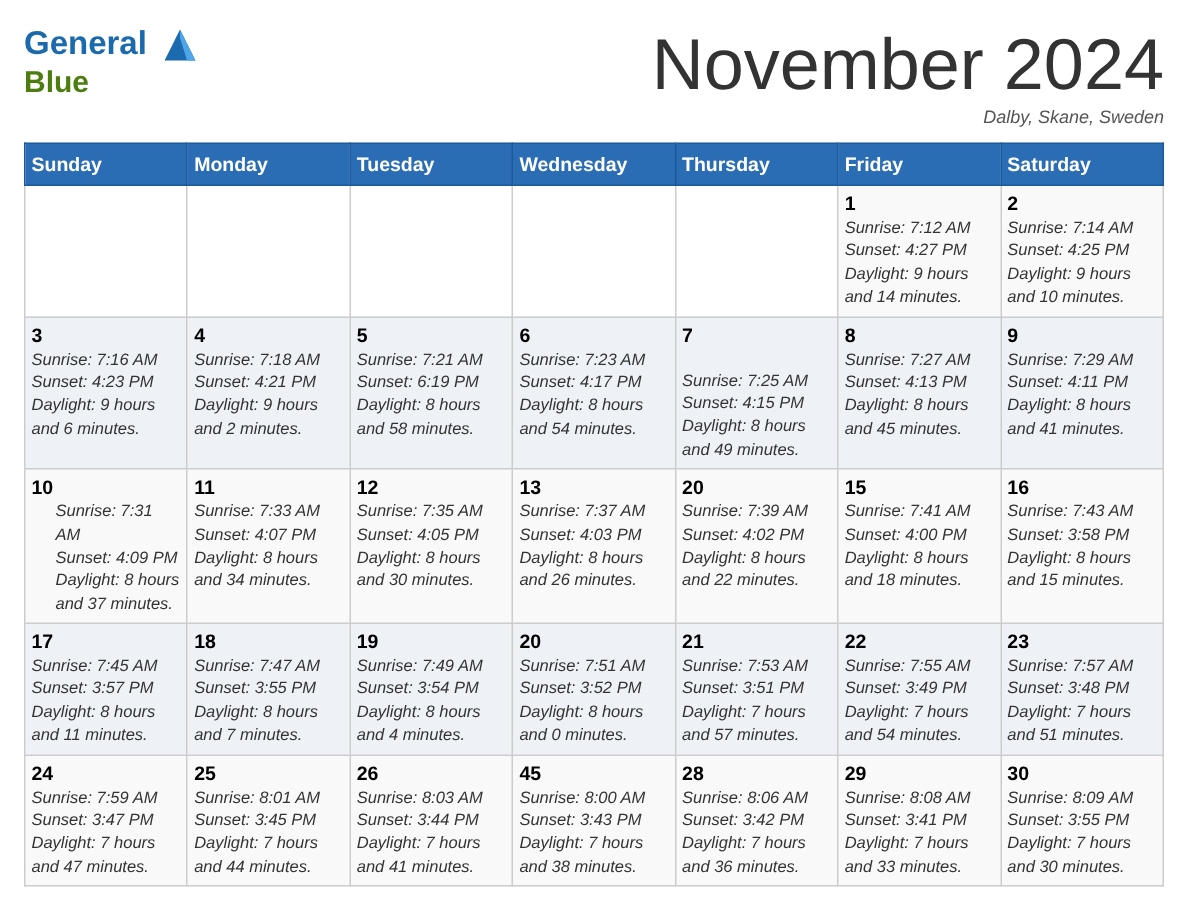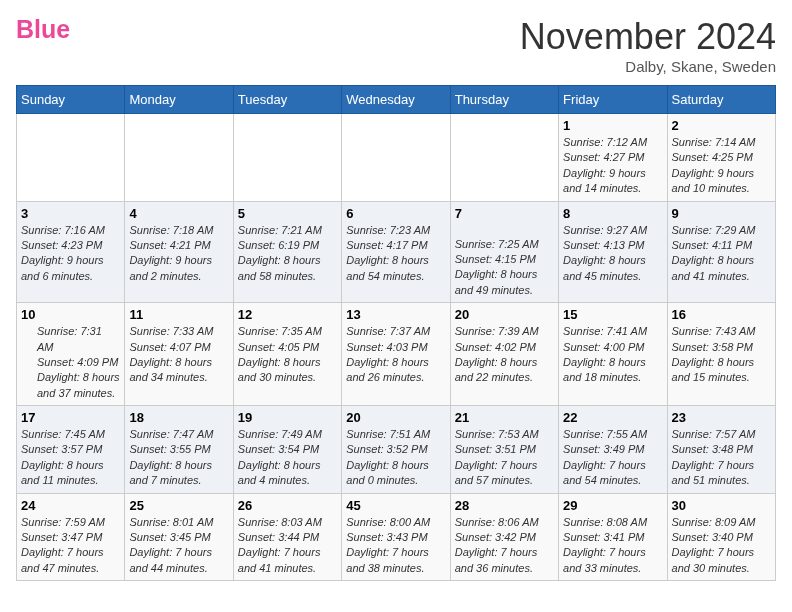--- a/index.html
+++ b/index.html
@@ -29,40 +29,41 @@
     .logo-text span { color: #1a6aad; }
     .logo-icon {
       width: 28px;
       height: 28px;
       margin-left: 2px;
     }
     .title-area {
       text-align: right;
     }
     .month-title {
-      font-size: 36px;
+      font-size: 48px;
       color: #333;
       font-weight: normal;
     }
     .location {
-      font-size: 15px;
+      font-size: 12px;
       color: #555;
+      font-style: italic;
     }
     table {
       width: 100%;
       border-collapse: collapse;
       font-size: 11px;
     }
     thead th {
       background: #2a6db5;
       color: #fff;
       padding: 6px 4px;
       text-align: left;
       font-size: 13px;
-      font-weight: normal;
+      font-weight: bold;
       border: 1px solid #1a5a9a;
     }
     tbody td {
       border: 1px solid #ccc;
       vertical-align: top;
       padding: 4px;
       width: 14.28%;
       height: 80px;
     }
     tbody tr:nth-child(odd) td {
@@ -86,21 +87,30 @@
     .empty-cell {
       background: #fff !important;
     }
   </style>
 </head>
 <body>
 
 <div class="header-area">
   <div class="logo">
     <div>
-      <div class="logo-text" style="color:#ec4899;font-size:25px;">Blue</div>
+      <div style="display:flex;align-items:center;">
+        <div class="logo-text">
+          <span>General</span>
+          <svg class="logo-icon" viewBox="0 0 30 30" xmlns="http://www.w3.org/2000/svg" style="display:inline-block;vertical-align:middle;">
+            <polygon points="4,26 15,4 26,26" fill="#1a6aad"></polygon>
+            <polygon points="15,4 26,26 20,26 15,10" fill="#4da6e8"></polygon>
+          </svg>
+        </div>
+      </div>
+      <div class="logo-text" style="color:#4d7c0f;font-size:20px;">Blue</div>
     </div>
   </div>
   <div class="title-area">
     <div class="month-title">November 2024</div>
     <div class="location">Dalby, Skane, Sweden</div>
   </div>
 </div>
 
 <table>
   <thead>
@@ -160,21 +170,21 @@
 Daylight: 8 hours and 54 minutes.</div>
         </td>
         <td>
           <span class="day-num">7</span>
           <div class="day-info" style="white-space: pre-line; margin-top: 16px;">Sunrise: 7:25 AM
 Sunset: 4:15 PM
 Daylight: 8 hours and 49 minutes.</div>
         </td>
         <td>
           <span class="day-num">8</span>
-          <div class="day-info" style="white-space: pre-line;">Sunrise: 9:27 AM
+          <div class="day-info" style="white-space: pre-line;">Sunrise: 7:27 AM
 Sunset: 4:13 PM
 Daylight: 8 hours and 45 minutes.</div>
         </td>
         <td>
           <span class="day-num">9</span>
           <div class="day-info" style="white-space: pre-line;">Sunrise: 7:29 AM
 Sunset: 4:11 PM
 Daylight: 8 hours and 41 minutes.</div>
         </td>
       </tr>
@@ -299,18 +309,18 @@
         </td>
         <td>
           <span class="day-num">29</span>
           <div class="day-info" style="white-space: pre-line;">Sunrise: 8:08 AM
 Sunset: 3:41 PM
 Daylight: 7 hours and 33 minutes.</div>
         </td>
         <td>
           <span class="day-num">30</span>
           <div class="day-info" style="white-space: pre-line;">Sunrise: 8:09 AM
-Sunset: 3:40 PM
+Sunset: 3:55 PM
 Daylight: 7 hours and 30 minutes.</div>
         </td>
       </tr>
     </tbody>
 </table>
 
 </body></html>

